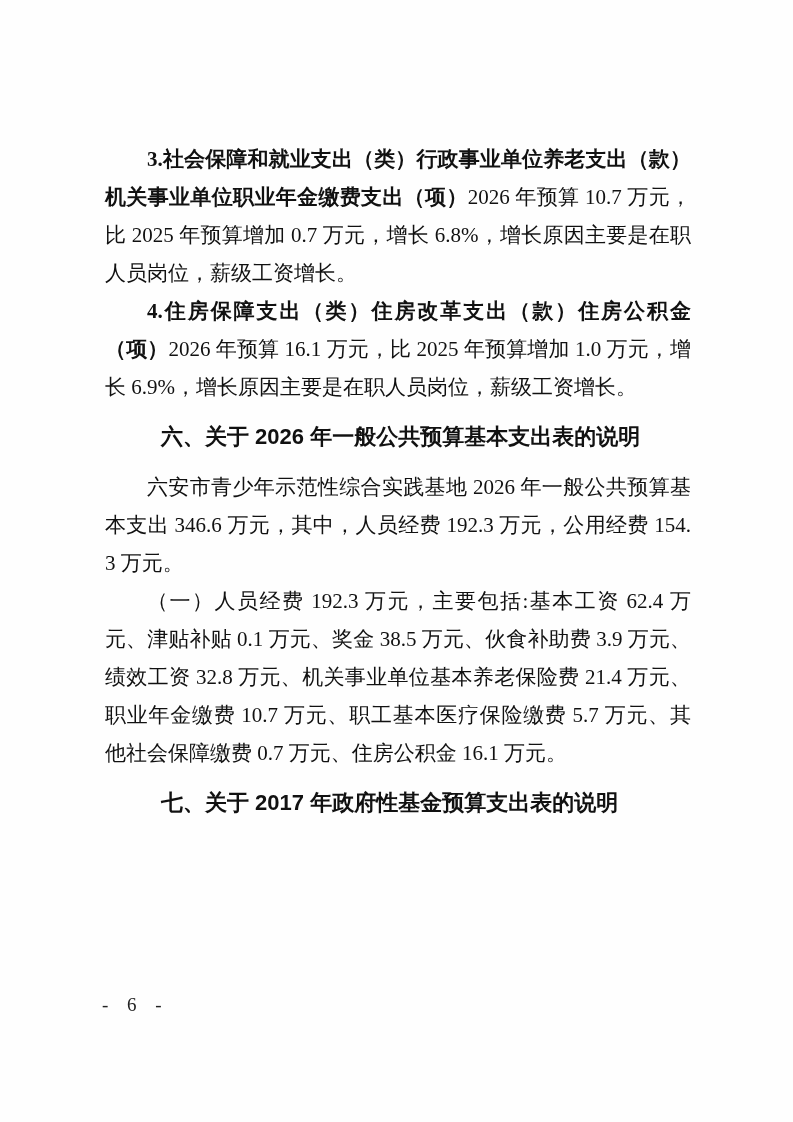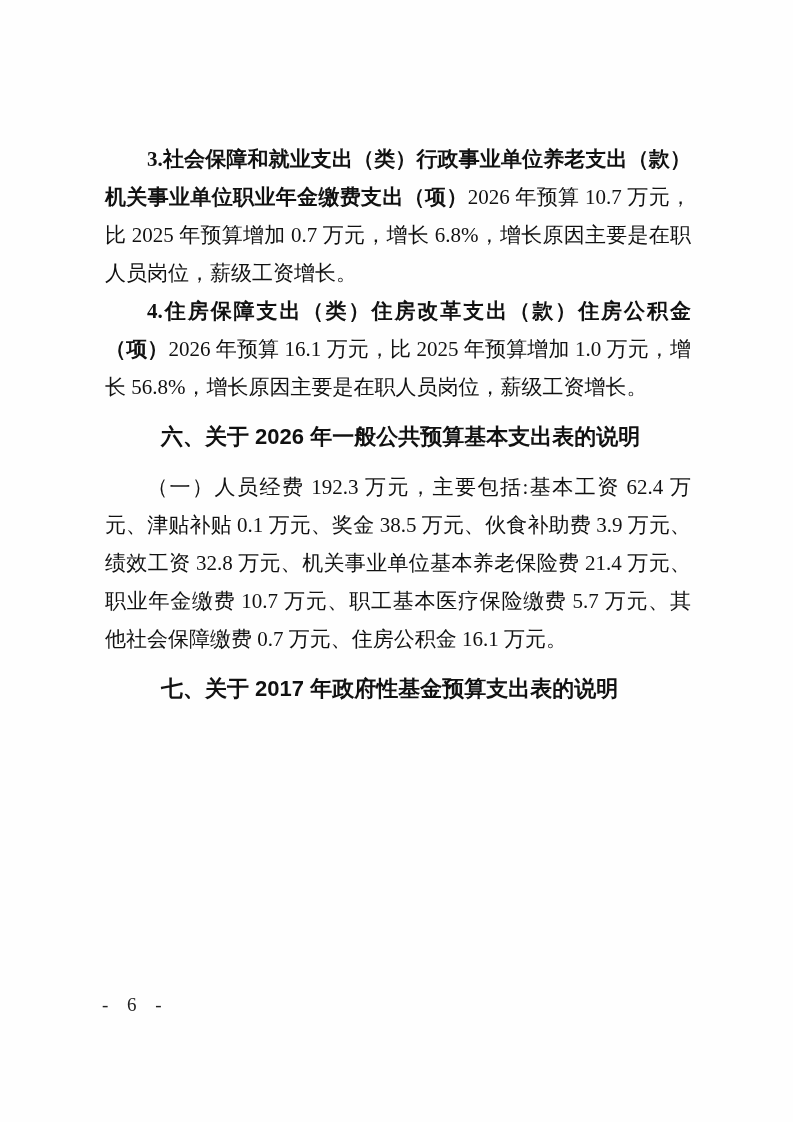--- a/index.html
+++ b/index.html
@@ -54,24 +54,25 @@
   }
 </style>
 </head>
 <body>
 
 <div class="page">
   <main class="content">
 
     <p class="para"><span class="bold">3.社会保障和就业支出（类）行政事业单位养老支出（款）机关事业单位职业年金缴费支出（项）</span><span>2026 年预算 10.7 万元，比 2025 年预算增加 0.7 万元，增长 6.8%，增长原因主要是在职人员岗位，薪级工资增长。</span></p>
 
-    <p class="para"><span class="bold">4.住房保障支出（类）住房改革支出（款）住房公积金（项）</span><span>2026 年预算 16.1 万元，比 2025 年预算增加 1.0 万元，增长 56.8%，增长原因主要是在职人员岗位，薪级工资增长。</span></p>
+    <p class="para"><span class="bold">4.住房保障支出（类）住房改革支出（款）住房公积金（项）</span><span>2026 年预算 16.1 万元，比 2025 年预算增加 1.0 万元，增长 6.9%，增长原因主要是在职人员岗位，薪级工资增长。</span></p>
 
     <h2 class="heading">六、关于 2026 年一般公共预算基本支出表的说明</h2>
 
+    <p class="para">六安市青少年示范性综合实践基地 2026 年一般公共预算基本支出 346.6 万元，其中，人员经费 192.3 万元，公用经费 154.3 万元。</p>
 
     <p class="para">（一）人员经费 192.3 万元，主要包括:基本工资 62.4 万元、津贴补贴 0.1 万元、奖金 38.5 万元、伙食补助费 3.9 万元、绩效工资 32.8 万元、机关事业单位基本养老保险费 21.4 万元、职业年金缴费 10.7 万元、职工基本医疗保险缴费 5.7 万元、其他社会保障缴费 0.7 万元、住房公积金 16.1 万元。</p>
 
 
     <h2 class="heading">七、关于 2017 年政府性基金预算支出表的说明</h2>
 
   </main>
 
   <div class="page-number">- 6 -</div>
 </div>

